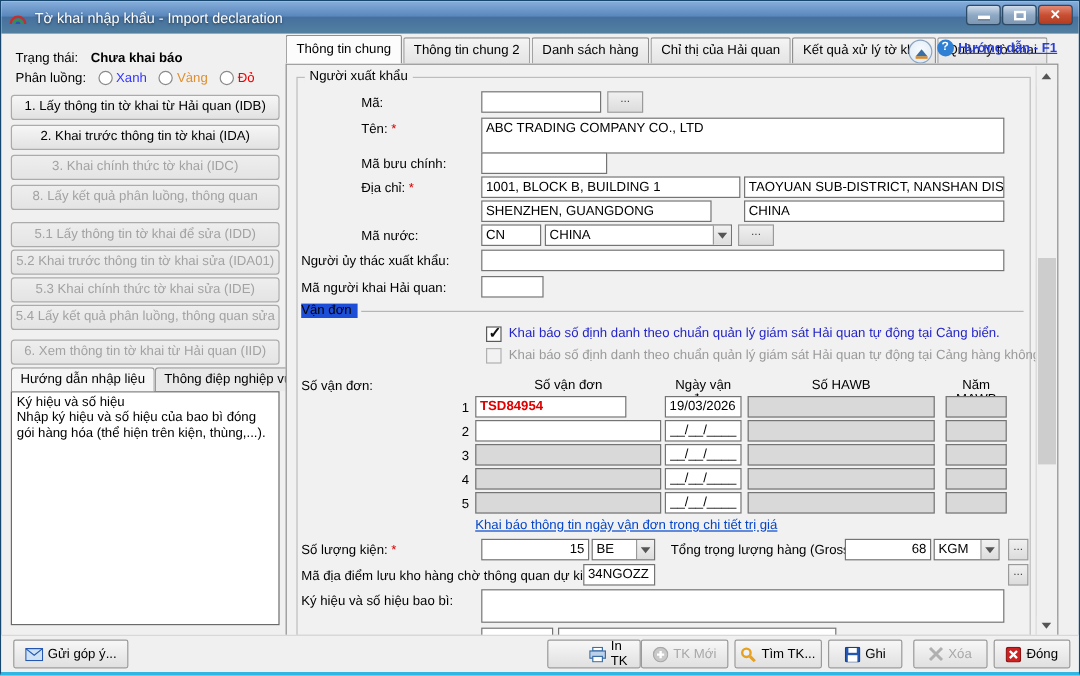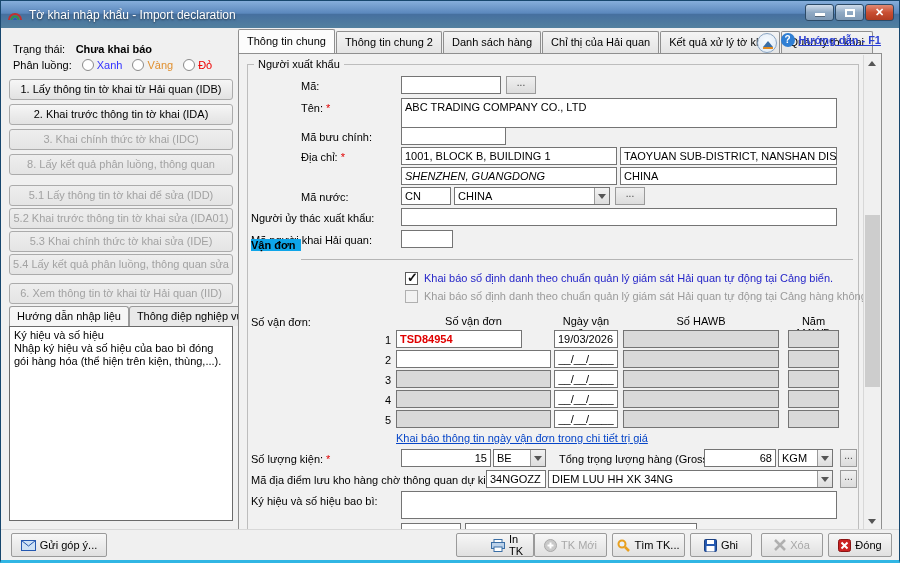--- a/index.html
+++ b/index.html
@@ -174,37 +174,37 @@
 
       <span class="flabel" style="left:62px; top:48px;"><span>Tên:</span><span class="req">*</span></span>
       <div class="tb tall" style="left:162px; top:44px; width:436px;">ABC TRADING COMPANY CO., LTD</div>
 
       <span class="flabel" style="left:62px; top:77px;">Mã bưu chính:</span>
       <div class="tb" style="left:162px; top:73px; width:105px;"></div>
 
       <span class="flabel" style="left:62px; top:97px;"><span>Địa chỉ:</span><span class="req">*</span></span>
       <div class="tb" style="left:162px; top:93px; width:216px;">1001, BLOCK B, BUILDING 1</div>
       <div class="tb" style="left:381px; top:93px; width:217px;">TAOYUAN SUB-DISTRICT, NANSHAN DISTR</div>
-      <div class="tb" style="left:162px; top:113px; width:216px;font-style:italic;">SHENZHEN, GUANGDONG</div>
+      <div class="tb" style="left:162px; top:113px; width:192px;">SHENZHEN, GUANGDONG</div>
       <div class="tb" style="left:381px; top:113px; width:217px;">CHINA</div>
 
       <span class="flabel" style="left:62px; top:137px;">Mã nước:</span>
       <div class="tb" style="left:162px; top:133px; width:50px;">CN</div>
       <div class="tb sel" style="left:215px; top:133px; width:156px;"><span>CHINA</span><span class="arrbox">
             <i></i>
           </span></div>
       <div class="btn3" style="left:376px; top:133px; width:30px;">...</div>
 
       <span class="flabel" style="left:12px; top:158px;">Người ủy thác xuất khẩu:</span>
       <div class="tb" style="left:162px; top:154px; width:436px;"></div>
 
       <span class="flabel" style="left:12px; top:180px;">Mã người khai Hải quan:</span>
       <div class="tb" style="left:162px; top:176px; width:52px;"></div>
 
-      <span class="flabel" style="left:12px; top:185px; font-weight:bold; background:#0ea5e9; padding-right:5px; z-index:2;">Vận đơn</span>
+      <span class="flabel" style="left:12px; top:199px; font-weight:normal; background:#1d4ed8; padding-right:5px; z-index:2;">Vận đơn</span>
       <div class="sect-line" style="left:62px; top:205px; width:552px;"></div>
 
       <span class="cb checked" style="left:166px; top:218px;"></span>
       <span class="flabel bluetext" style="left:185px; top:218px;">Khai báo số định danh theo chuẩn quản lý giám sát Hải quan tự động tại Cảng biển.</span>
       <span class="cb dis" style="left:166px; top:236px;"></span>
       <span class="flabel graytext" style="left:185px; top:236px;">Khai báo số định danh theo chuẩn quản lý giám sát Hải quan tự động tại Cảng hàng không</span>
 
       <span class="flabel" style="left:12px; top:262px;">Số vận đơn:</span>
       <span class="colhead" style="left:157px; top:261px; width:155px;">Số vận đơn</span>
       <span class="colhead" style="left:315px; top:261px; width:64px;">Ngày vận đơn</span>
@@ -250,23 +250,20 @@
           </span></div>
       <span class="flabel" style="left:320px; top:399px;">Tổng trọng lượng hàng (Gross):</span>
       <div class="tb num" style="left:465px; top:395px; width:72px;">68</div>
       <div class="tb sel" style="left:539px; top:395px; width:55px;"><span>KGM</span><span class="arrbox">
             <i></i>
           </span></div>
       <div class="btn3" style="left:601px; top:395px; width:17px;">...</div>
 
       <span class="flabel" style="left:12px; top:420px;">Mã địa điểm lưu kho hàng chờ thông quan dự kiến:</span>
       <div class="tb" style="left:247px; top:416px; width:60px;">34NGOZZ</div>
-      <div class="tb sel" style="left:309px; top:416px; width:285px;"><span>DIEM LUU HH XK 34NG</span><span class="arrbox">
-            <i></i>
-          </span></div>
       <div class="btn3" style="left:601px; top:416px; width:17px;">...</div>
 
       <span class="flabel" style="left:12px; top:441px;">Ký hiệu và số hiệu bao bì:</span>
       <div class="tb" style="left:162px; top:437px; width:436px; height:28px;"></div>
 
       <div class="tb" style="left:162px; top:469px; width:60px;"></div>
       <div class="tb" style="left:226px; top:469px; width:232px;"></div>
 
       <div class="vscroll">
         <div class="varrow up">

